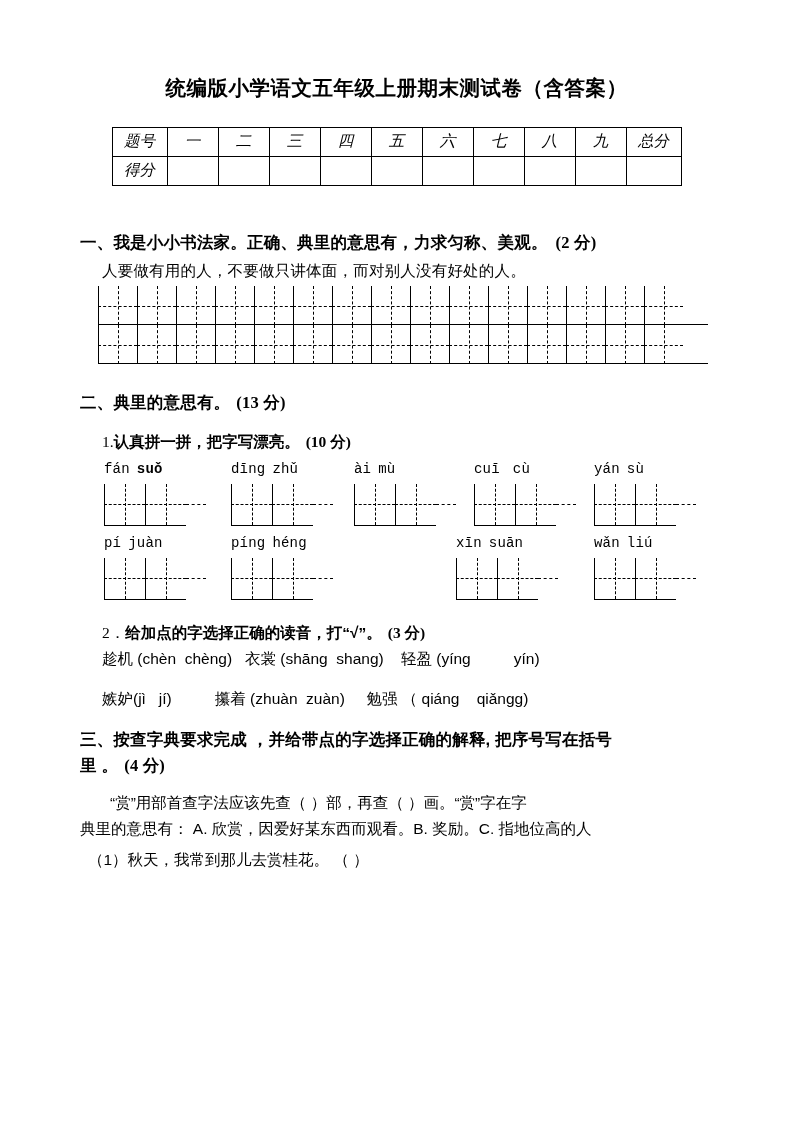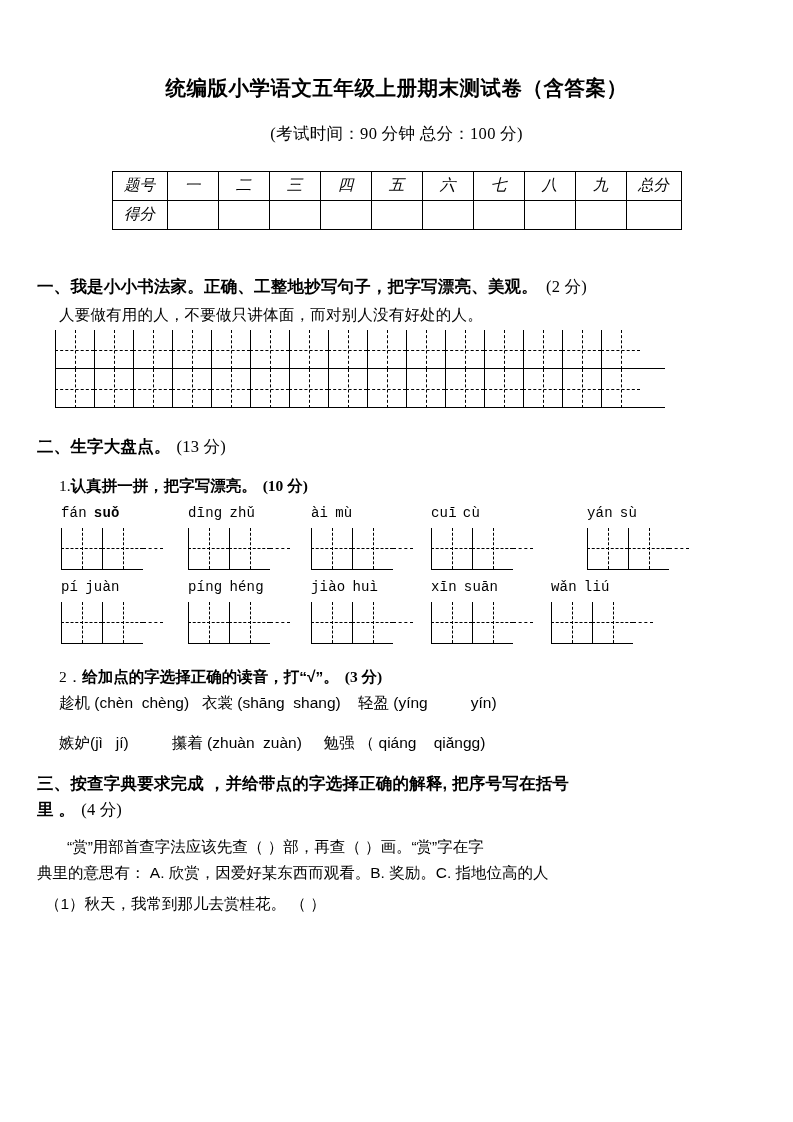--- a/index.html
+++ b/index.html
@@ -13,21 +13,21 @@
     font-family: "Liberation Serif", "DejaVu Serif", serif;
     color: #000000;
     position: relative;
     overflow: hidden;
   }
   .page {
     position: relative;
     width: 793px;
     height: 1122px;
     box-sizing: border-box;
-    padding: 0 37px;
+    padding: 0 80px;
   }
 
   
   .doc-title {
     text-align: center;
     font-family: "Liberation Sans", "DejaVu Sans", sans-serif;
     font-weight: bold;
     font-size: 20.5px;
     letter-spacing: 0.5px;
     padding-top: 76px;
@@ -69,21 +69,21 @@
   
   .section-heading {
     font-family: "Liberation Sans", "DejaVu Sans", sans-serif;
     font-weight: bold;
     font-size: 16.5px;
     line-height: 1.55;
     letter-spacing: 0.2px;
   }
   .section-heading .pts {
     font-family: "Liberation Serif", "DejaVu Serif", serif;
-    font-weight: normal;
+    font-weight: bold;
   }
   .sub-heading {
     font-family: "Liberation Sans", "DejaVu Sans", sans-serif;
     font-weight: bold;
     font-size: 15.5px;
     line-height: 1.5;
     margin-left: 22px;
   }
   .sub-heading .idx {
     font-family: "Liberation Serif", "DejaVu Serif", serif;
@@ -227,21 +227,20 @@
   .indent-para {
     text-indent: 30px;
   }
 </style>
 </head>
 <body>
 
 <div class="page">
 
   <div class="doc-title">统编版小学语文五年级上册期末测试卷（含答案）</div>
-  <div class="doc-subtitle">(考试时间：90 分钟   总分：100 分)</div>
 
   <div class="score-table-wrap">
     <table class="score-table">
       <tbody>
         <tr>
           <td class="label-col">题号</td>
           <td class="num-col">一</td>
           <td class="num-col">二</td>
           <td class="num-col">三</td>
           <td class="num-col">四</td>
@@ -263,21 +262,21 @@
           <td class="num-col"></td>
           <td class="num-col"></td>
           <td class="num-col"></td>
           <td class="total-col"></td>
         </tr>
       </tbody>
     </table>
   </div>
 
   <div class="section-heading" style="margin-top:44px;">
-    <span>一、我是小小书法家。正确、工整地抄写句子，把字写漂亮、美观。</span><span class="pts" style="margin-left:8px;">(2 分)</span>
+    <span>一、我是小小书法家。正确、典里的意思有，力求匀称、美观。</span><span class="pts" style="margin-left:8px;">(2 分)</span>
   </div>
 
   <div class="copy-sentence">人要做有用的人，不要做只讲体面，而对别人没有好处的人。</div>
 
   <div class="write-grid">
     <div class="row" id="wg-row-1">
         <div class="wg-cell" style="left: 0px;">
           <div class="v-solid"></div>
           <div class="v-dash"></div>
           <div class="h-dash"></div>
@@ -428,21 +427,21 @@
           <div class="v-solid"></div>
           <div class="v-dash"></div>
           <div class="h-dash"></div>
         </div>
       </div>
     <div class="wg-baseline" style="width:610px; top:38px;"></div>
     <div class="wg-baseline" style="width:610px; top:77px;"></div>
   </div>
 
   <div class="section-heading" style="margin-top:26px;">
-    <span>二、生字大盘点。</span><span class="pts" style="margin-left:6px;">(13 分)</span>
+    <span>二、典里的意思有。</span><span class="pts" style="margin-left:6px;">(13 分)</span>
   </div>
 
   <div class="sub-heading" style="margin-top:14px;">
     <span class="idx">1.</span><span>认真拼一拼，把字写漂亮。</span><span class="serif-inline" style="margin-left:6px;font-weight:bold;">(10 分)</span>
   </div>
 
   <div class="pinyin-block">
     <div class="pinyin-row" id="py-row-1">
         <div class="py-group" style="left: 0px;">
           <div class="py-labels"><span class="sy">fán</span><span class="sy" style="margin-left: 7px; font-weight: bold;">suǒ</span></div>
@@ -489,37 +488,37 @@
             <div class="py-cell" style="left: 41px;">
               <div class="pv-solid"></div>
               <div class="pv-dash"></div>
               <div class="ph-dash"></div>
               <div class="ph-dash-out"></div>
             </div>
             <div class="py-base" style="width: 82px;"></div>
           </div>
         </div>
         <div class="py-group" style="left: 370px;">
-          <div class="py-labels"><span class="sy">cuī</span><span class="sy" style="margin-left: 6px; text-align: right;">cù</span></div>
-          <div class="py-boxes">
-            <div class="py-cell" style="left: 0px;">
-              <div class="pv-solid"></div>
-              <div class="pv-dash"></div>
-              <div class="ph-dash"></div>
-            </div>
-            <div class="py-cell" style="left: 41px;">
-              <div class="pv-solid"></div>
-              <div class="pv-dash"></div>
-              <div class="ph-dash"></div>
-              <div class="ph-dash-out"></div>
-            </div>
-            <div class="py-base" style="width: 82px;"></div>
-          </div>
-        </div>
-        <div class="py-group" style="left: 490px; margin-left: 36px;">
+          <div class="py-labels"><span class="sy">cuī</span><span class="sy" style="margin-left: 13px; text-align: right;">cù</span></div>
+          <div class="py-boxes">
+            <div class="py-cell" style="left: 0px;">
+              <div class="pv-solid"></div>
+              <div class="pv-dash"></div>
+              <div class="ph-dash"></div>
+            </div>
+            <div class="py-cell" style="left: 41px;">
+              <div class="pv-solid"></div>
+              <div class="pv-dash"></div>
+              <div class="ph-dash"></div>
+              <div class="ph-dash-out"></div>
+            </div>
+            <div class="py-base" style="width: 82px;"></div>
+          </div>
+        </div>
+        <div class="py-group" style="left: 490px;">
           <div class="py-labels"><span class="sy">yán</span><span class="sy" style="margin-left: 7px;">sù</span></div>
           <div class="py-boxes">
             <div class="py-cell" style="left: 0px;">
               <div class="pv-solid"></div>
               <div class="pv-dash"></div>
               <div class="ph-dash"></div>
             </div>
             <div class="py-cell" style="left: 41px;">
               <div class="pv-solid"></div>
               <div class="pv-dash"></div>
@@ -558,38 +557,21 @@
             </div>
             <div class="py-cell" style="left: 41px;">
               <div class="pv-solid"></div>
               <div class="pv-dash"></div>
               <div class="ph-dash"></div>
               <div class="ph-dash-out"></div>
             </div>
             <div class="py-base" style="width: 82px;"></div>
           </div>
         </div>
-        <div class="py-group" style="left: 250px;">
-          <div class="py-labels"><span class="sy">jiào</span><span class="sy" style="margin-left: 7px;">huì</span></div>
-          <div class="py-boxes">
-            <div class="py-cell" style="left: 0px;">
-              <div class="pv-solid"></div>
-              <div class="pv-dash"></div>
-              <div class="ph-dash"></div>
-            </div>
-            <div class="py-cell" style="left: 41px;">
-              <div class="pv-solid"></div>
-              <div class="pv-dash"></div>
-              <div class="ph-dash"></div>
-              <div class="ph-dash-out"></div>
-            </div>
-            <div class="py-base" style="width: 82px;"></div>
-          </div>
-        </div>
-        <div class="py-group" style="left: 370px;">
+        <div class="py-group" style="left: 352px;">
           <div class="py-labels"><span class="sy">xīn</span><span class="sy" style="margin-left: 7px;">suān</span></div>
           <div class="py-boxes">
             <div class="py-cell" style="left: 0px;">
               <div class="pv-solid"></div>
               <div class="pv-dash"></div>
               <div class="ph-dash"></div>
             </div>
             <div class="py-cell" style="left: 41px;">
               <div class="pv-solid"></div>
               <div class="pv-dash"></div>

